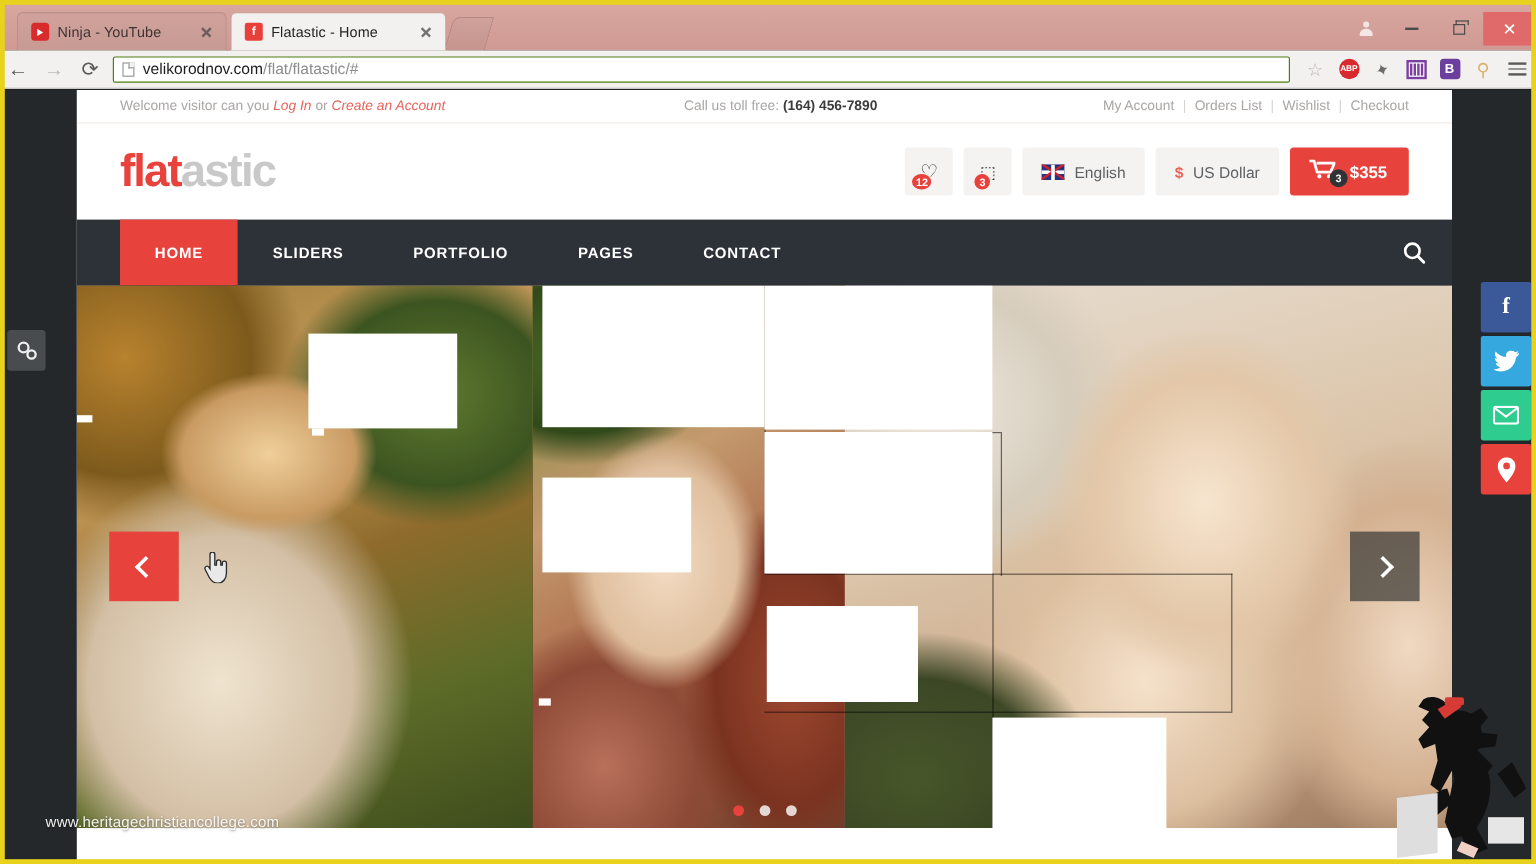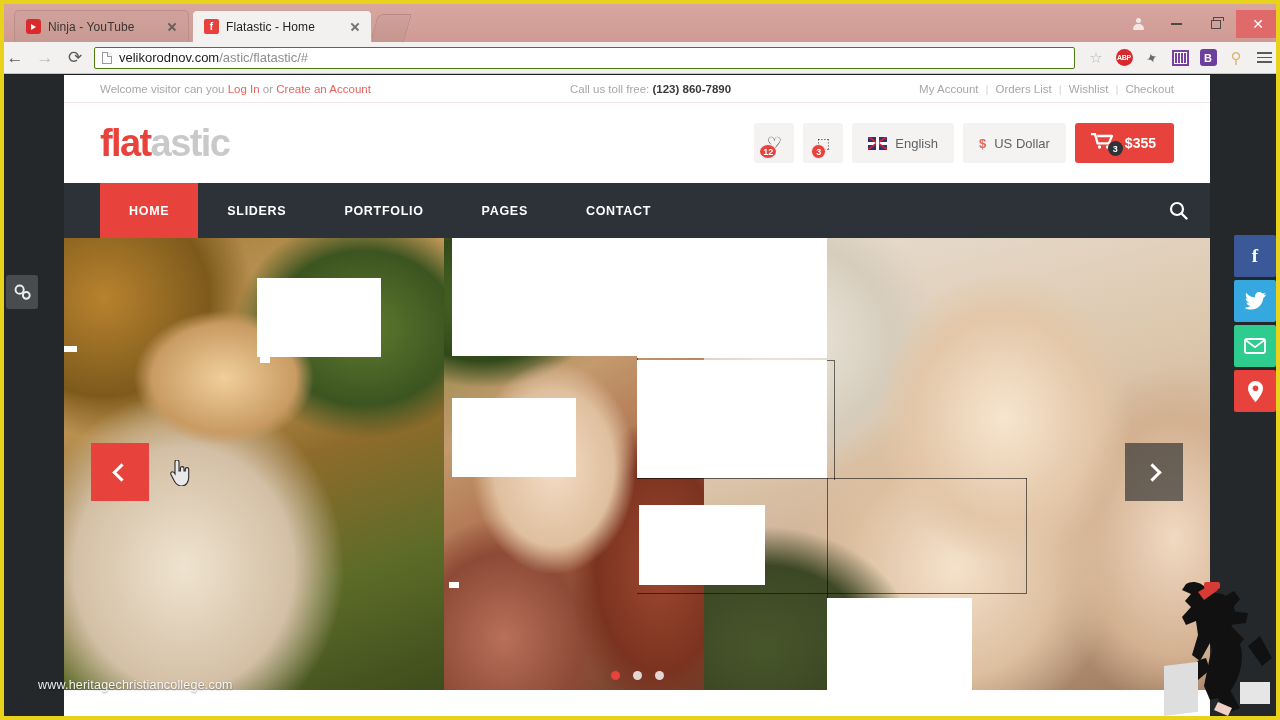--- a/index.html
+++ b/index.html
@@ -195,21 +195,21 @@
   #topbar {
     height: 28px; border-bottom: 1px solid #f0e6e4;
     display: flex; align-items: center;
     padding: 0 36px 0 36px;
     font-size: 11.5px; color: #a9a6a4;
     background: #fff;
   }
   #topbar-left { width: 470px; }
   #topbar-mid { flex: 1 1 auto; }
   #topbar-right { display: flex; align-items: center; gap: 7px; }
-  #topbar a, .tb-link { color: #e8635c; text-decoration: none; cursor: pointer; }
+  #topbar a, .tb-link { color: #e8635c; text-decoration: none; cursor: pointer; font-style: italic; }
   .tb-phone { color: #3b3b3b; font-weight: bold; }
   .tb-item { color: #a9a6a4; cursor: pointer; }
   .tb-sep { color: #d8d4d2; }
 
   
   #header {
     height: 80px; display: flex; align-items: center;
     padding: 0 36px; background: #fff;
   }
   #logo {
@@ -448,21 +448,21 @@
     <div class="navbtn dim">
       <span>→</span>
     </div>
     <div class="navbtn">
       <span>⟳</span>
     </div>
 
     <div id="omnibox">
       <span class="page-icon"></span>
       <span class="url-host">velikorodnov.com</span>
-      <span class="url-path">/astic/flatastic/#</span>
+      <span class="url-path">/flat/flatastic/#</span>
     </div>
 
     <div id="extensions">
       <div class="ext">
         <span style="font-size:15px;color:#b9b4b2">☆</span>
       </div>
       <div class="ext">
         <span class="ext-abp">ABP</span>
       </div>
       <div class="ext">
@@ -498,21 +498,21 @@
 
       <div id="topbar">
         <div id="topbar-left">
           <span>Welcome visitor can you</span>
           <span class="tb-link">Log In</span>
           <span>or</span>
           <span class="tb-link">Create an Account</span>
         </div>
         <div id="topbar-mid">
           <span>Call us toll free:</span>
-          <span class="tb-phone">(123) 860-7890</span>
+          <span class="tb-phone">(164) 456-7890</span>
         </div>
         <div id="topbar-right">
           <span class="tb-item">My Account</span>
           <span class="tb-sep">|</span>
           <span class="tb-item">Orders List</span>
           <span class="tb-sep">|</span>
           <span class="tb-item">Wishlist</span>
           <span class="tb-sep">|</span>
           <span class="tb-item">Checkout</span>
         </div>

